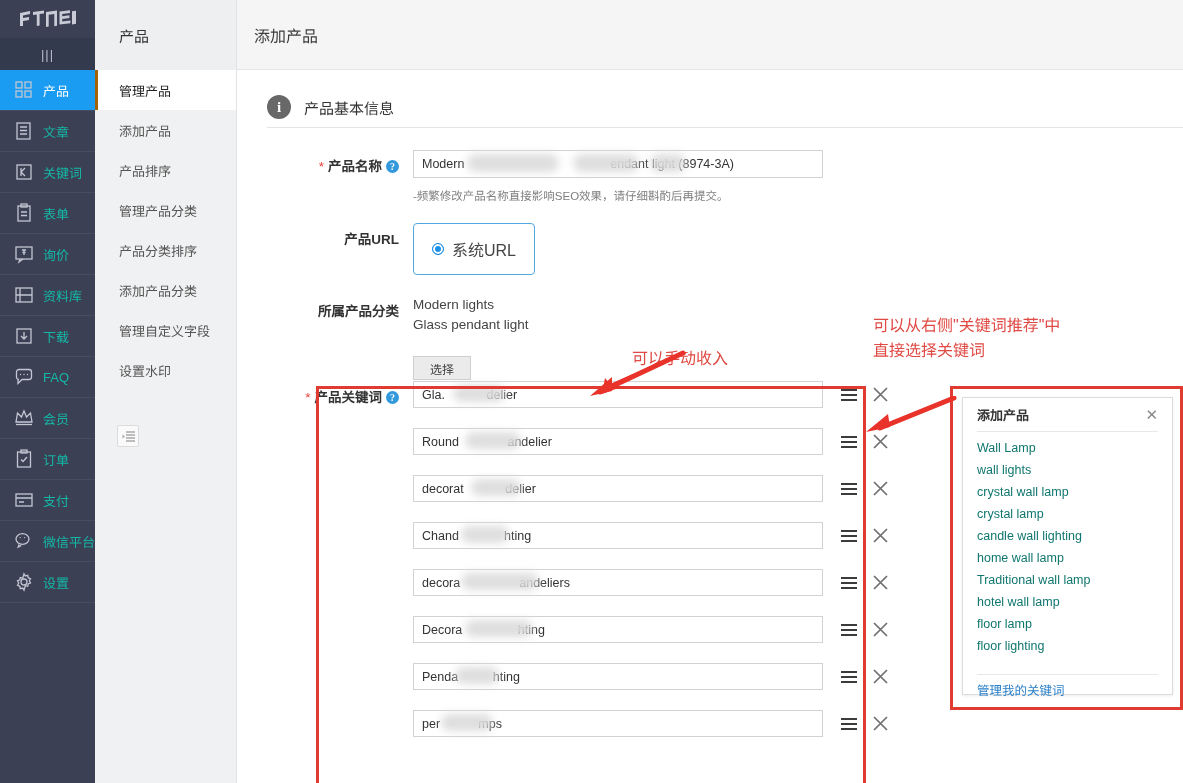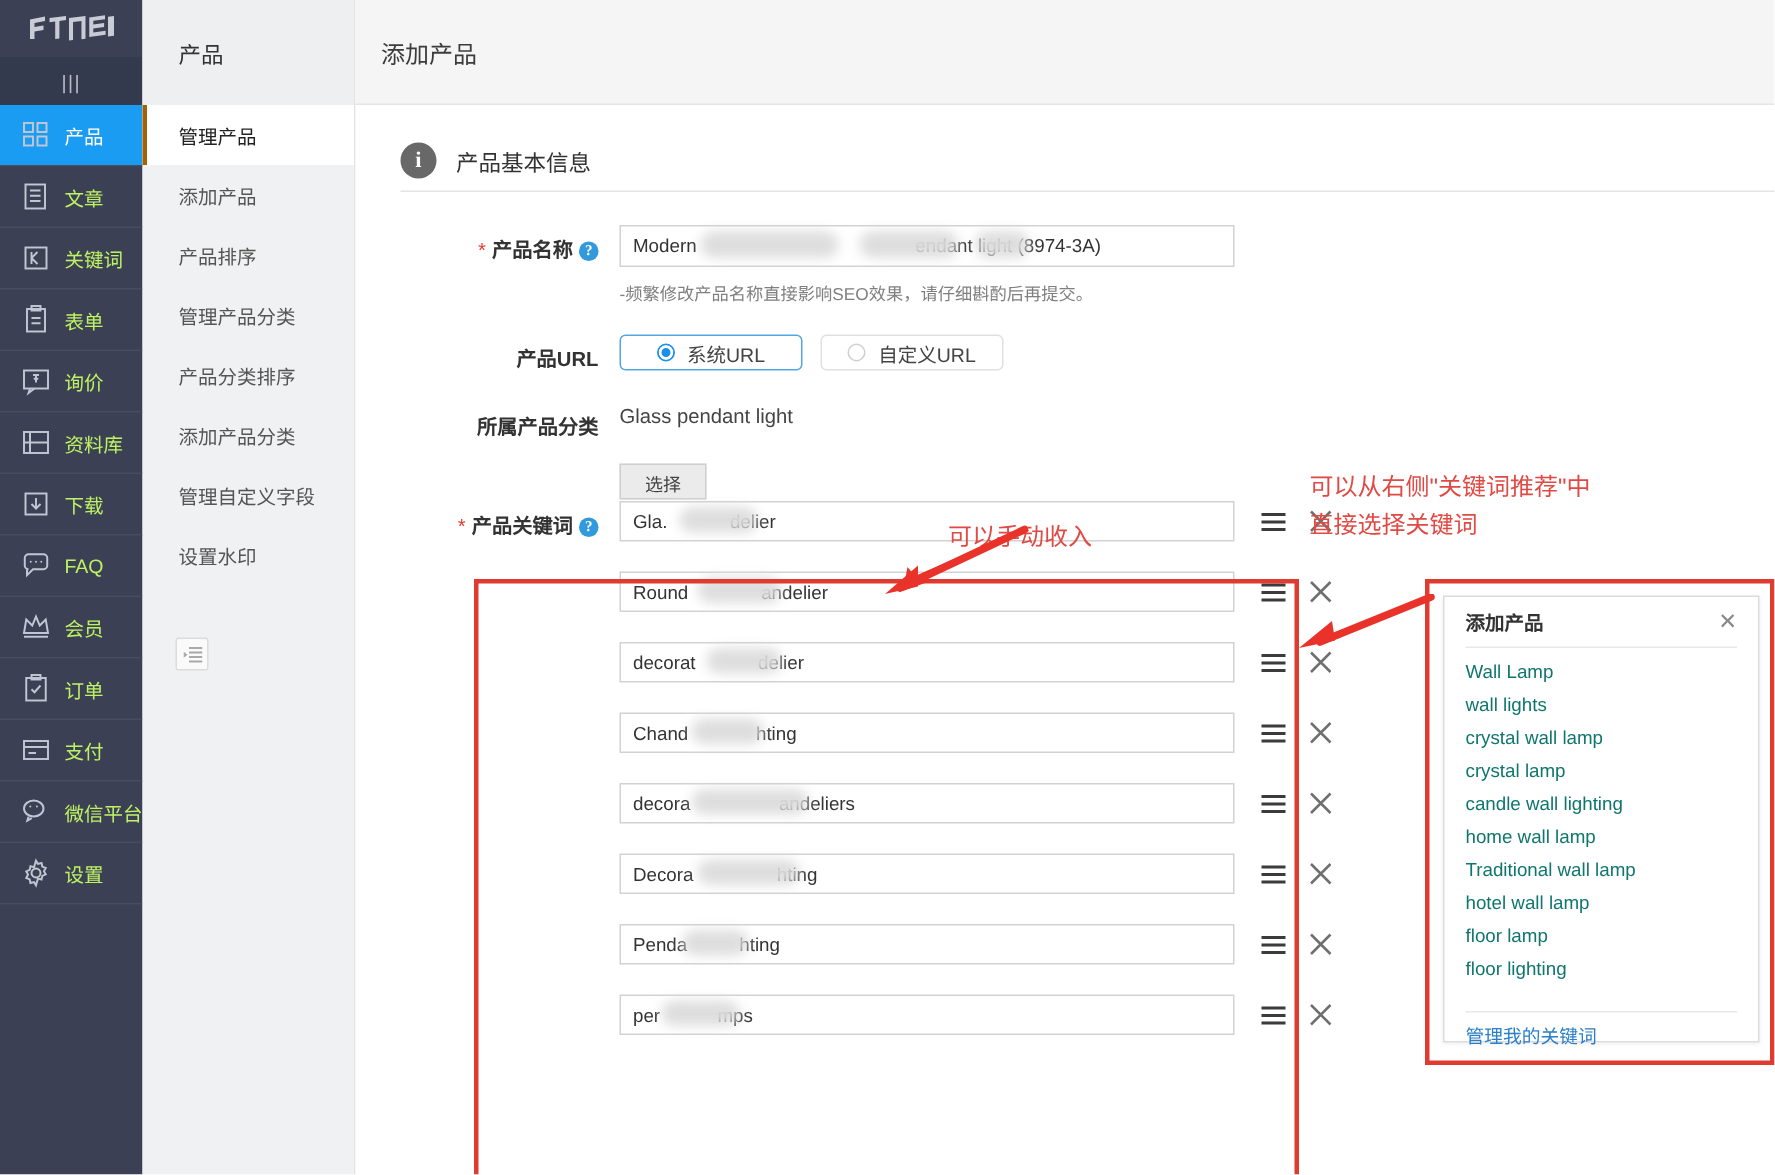--- a/index.html
+++ b/index.html
@@ -38,21 +38,21 @@
     background: #343a4d;
   }
   .hamburger-row .bars {
     color: #b9bdc9; font-size: 13px; letter-spacing: 1px;
     line-height: 1;
   }
   .nav-item {
     height: 40px;
     display: flex; align-items: center;
     padding-left: 14px;
-    color: #bef264;
+    color: #14b8a6;
     font-size: 13px;
     cursor: pointer;
     position: relative;
   }
   .nav-item .nv-ico {
     width: 20px; height: 20px; margin-right: 9px;
     display: inline-flex; align-items: center; justify-content: center;
     flex: 0 0 auto;
   }
   .nav-item .nv-ico svg { display: block; }
@@ -174,25 +174,25 @@
     outline: none;
     display: block;
   }
   .hint-text {
     font-size: 11.5px; color: #7f7f7f;
     margin-top: 9px;
   }
 
   .radio-group { display: flex; gap: 12px; }
   .radio-btn {
-    width: 122px; height: 24px;
+    width: 122px; height: 52px;
     border: 1px solid #e0e0e0; border-radius: 4px;
     background: #fff;
     display: flex; align-items: center; justify-content: center;
-    font-size: 13px; color: #444;
+    font-size: 16px; color: #444;
     cursor: pointer;
   }
   .radio-btn.selected { border: 1px solid #53a7e0; }
   .radio-dot {
     width: 12px; height: 12px; border-radius: 50%;
     border: 1px solid #cfcfcf; background: #fff;
     margin-right: 8px; flex: 0 0 auto;
     position: relative;
   }
   .radio-btn.selected .radio-dot {
@@ -519,31 +519,28 @@
       </div>
 
       <div class="form-row" style="margin-top:20px;">
         <div class="form-label">产品URL</div>
         <div class="form-field">
           <div class="radio-group" id="url-radios">
               <div class="radio-btn selected">
                 <span class="radio-dot"></span>
                 <span>系统URL</span>
               </div>
-              <div class="radio-btn">
-                <span class="radio-dot"></span>
-                <span>自定义URL</span>
-              </div>
             </div>
         </div>
       </div>
 
       <div class="form-row" style="margin-top:20px;">
         <div class="form-label">所属产品分类</div>
         <div class="form-field">
+          <div class="cat-line">Modern lights</div>
           <div class="cat-line">Glass pendant light</div>
           <button class="select-btn">选择</button>
         </div>
       </div>
 
       <div class="form-row kw-area">
         <div class="form-label">
           <span class="req-star">*</span><span>产品关键词</span><span class="help-ico">?</span>
         </div>
         <div class="form-field">

